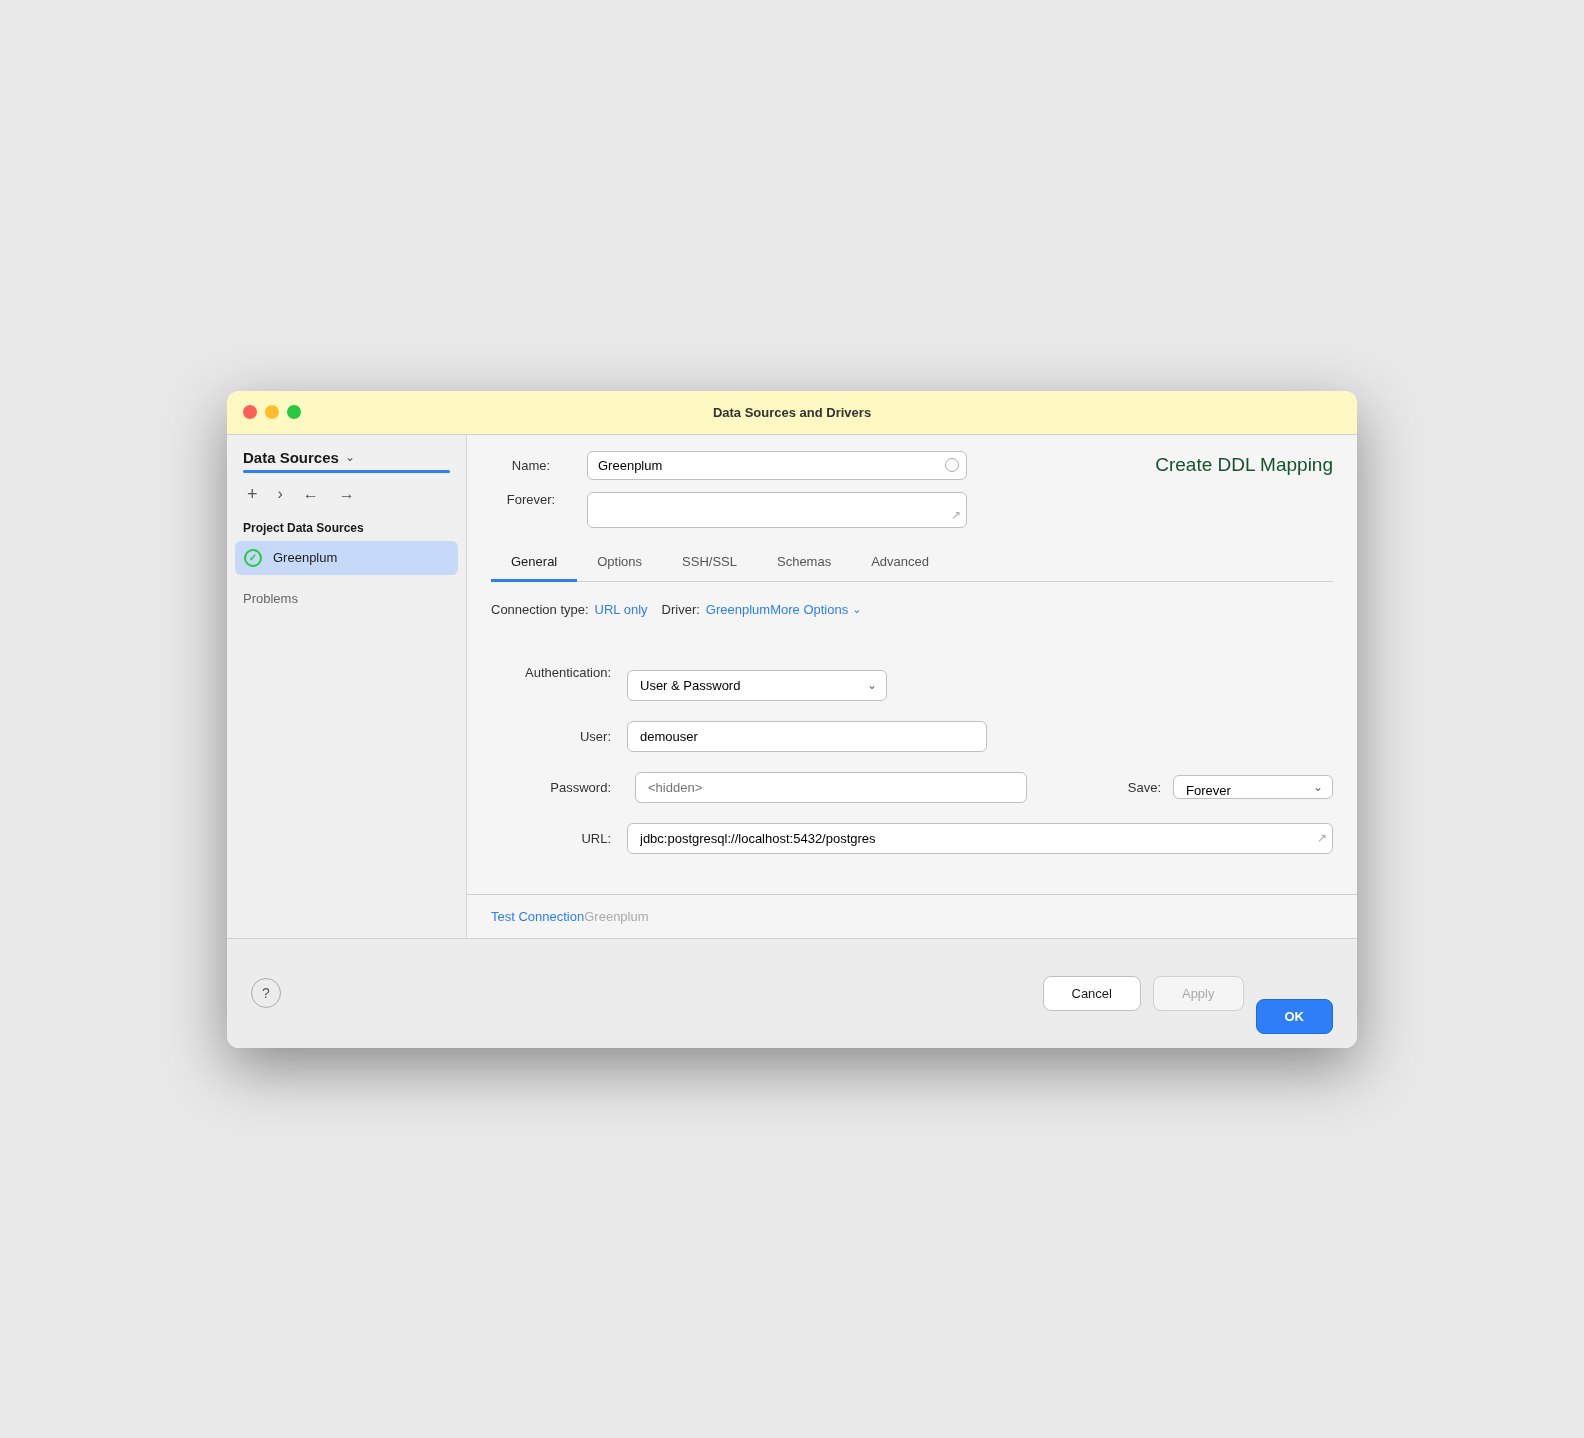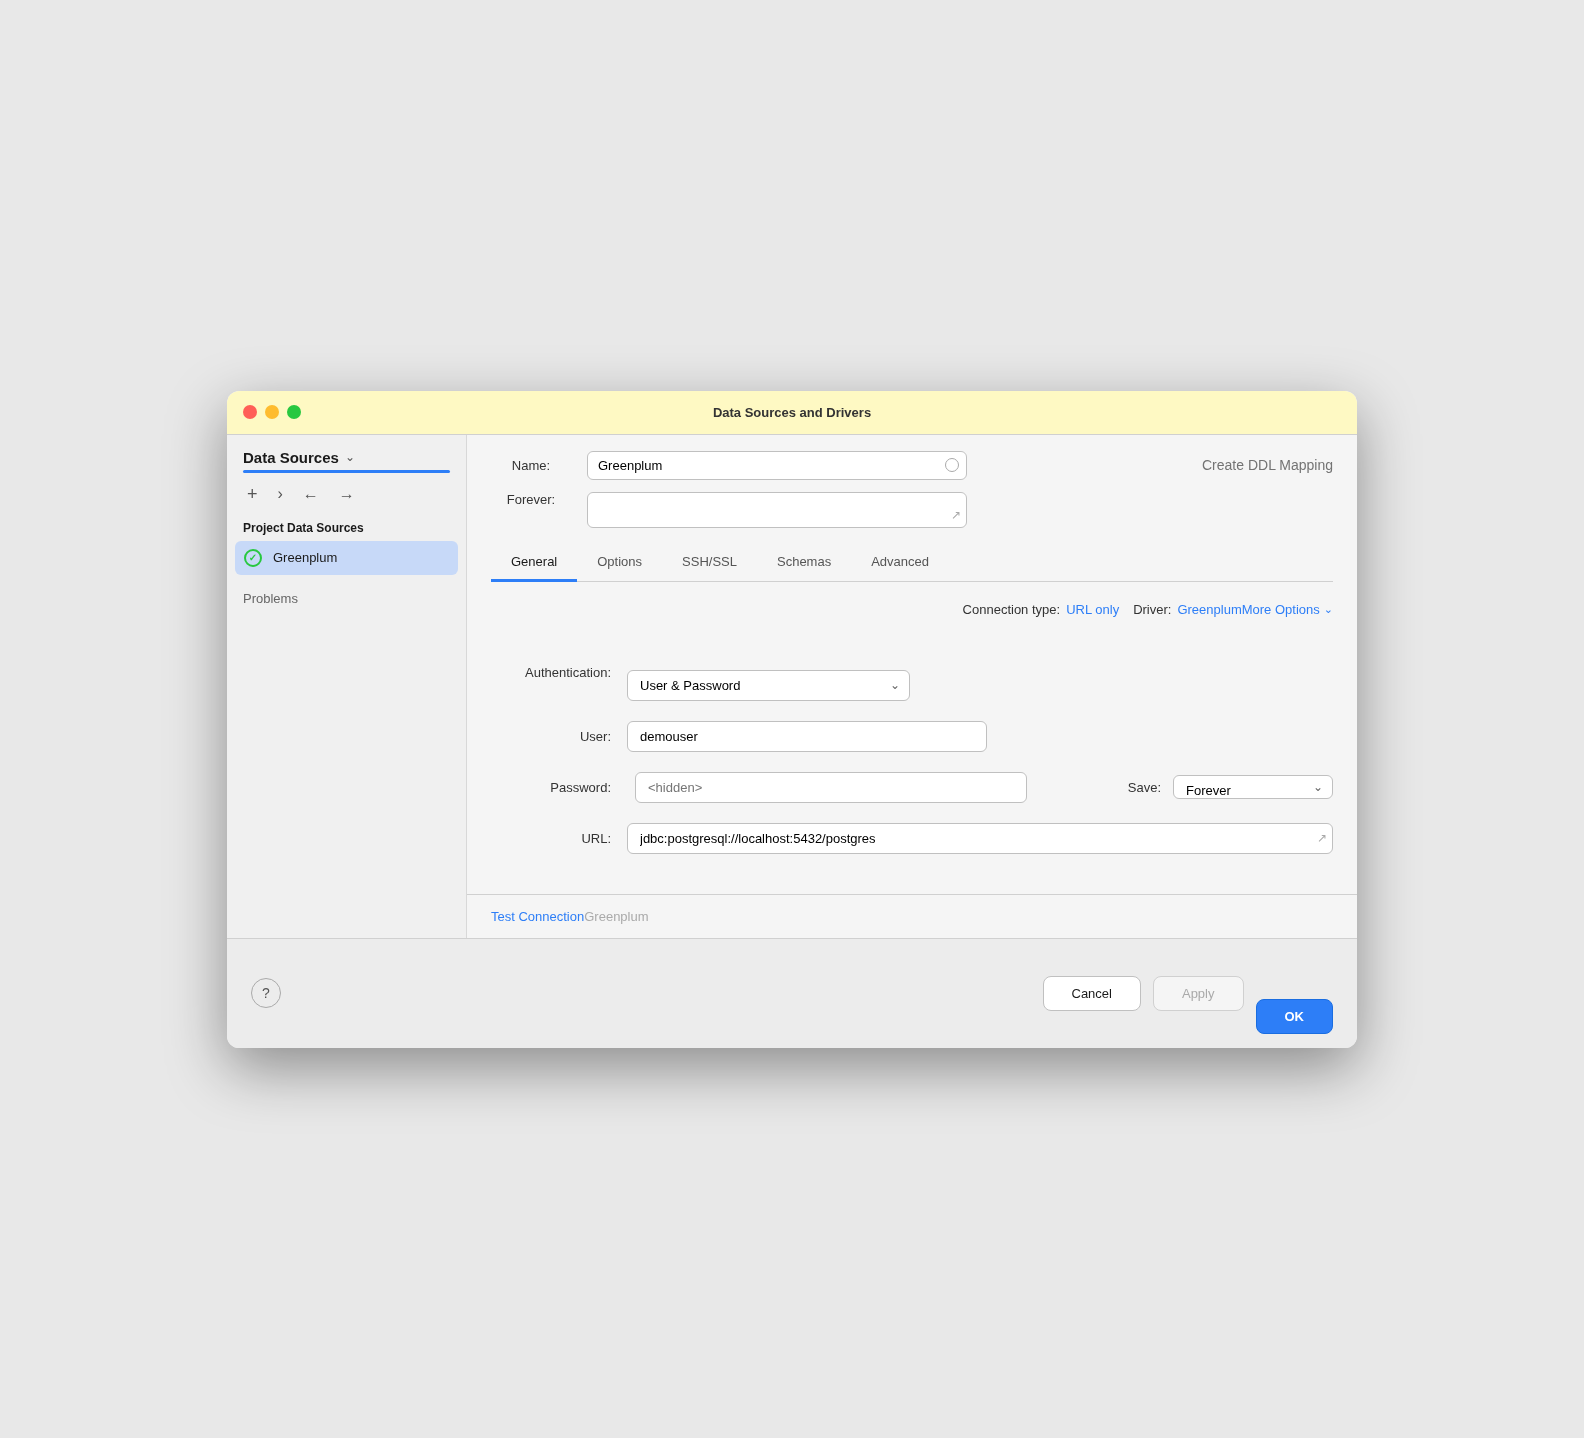--- a/index.html
+++ b/index.html
@@ -198,22 +198,22 @@
       position: absolute;
       right: 8px;
       top: 50%;
       transform: translateY(-50%);
       width: 14px;
       height: 14px;
       border-radius: 50%;
       border: 1.5px solid #aaa;
     }
     .create-ddl-link {
-      color: #737373;
-      font-size: 14px;
+      color: #14532d;
+      font-size: 19px;
       cursor: pointer;
       font-weight: 500;
       white-space: nowrap;
       margin-left: auto;
     }
     .comment-row {
       display: flex;
       align-items: flex-start;
       gap: 16px;
       margin-bottom: 16px;
@@ -263,21 +263,21 @@
       font-weight: 500;
     }
     .detail-body {
       flex: 1;
       padding: 20px 24px;
       overflow-y: auto;
     }
     .connection-type-row {
       display: flex;
       align-items: center;
-      justify-content: flex-end;
+      justify-content: flex-start;
       margin-bottom: 28px;
     }
     .conn-type-left {
       display: flex;
       align-items: center;
       gap: 6px;
       font-size: 13px;
       color: #333;
     }
     .conn-type-link {
@@ -301,21 +301,21 @@
       margin-bottom: 20px;
     }
     .form-label {
       font-size: 13px;
       color: #333;
       min-width: 120px;
       text-align: right;
     }
     .auth-select-wrapper {
       position: relative;
-      width: 283px;
+      width: 260px;
       margin-top: 25px;
     }
     .auth-select {
       width: 100%;
       border: 1px solid #c0c0c0;
       border-radius: 6px;
       padding: 7px 30px 7px 12px;
       font-size: 13px;
       background: white;
       outline: none;

